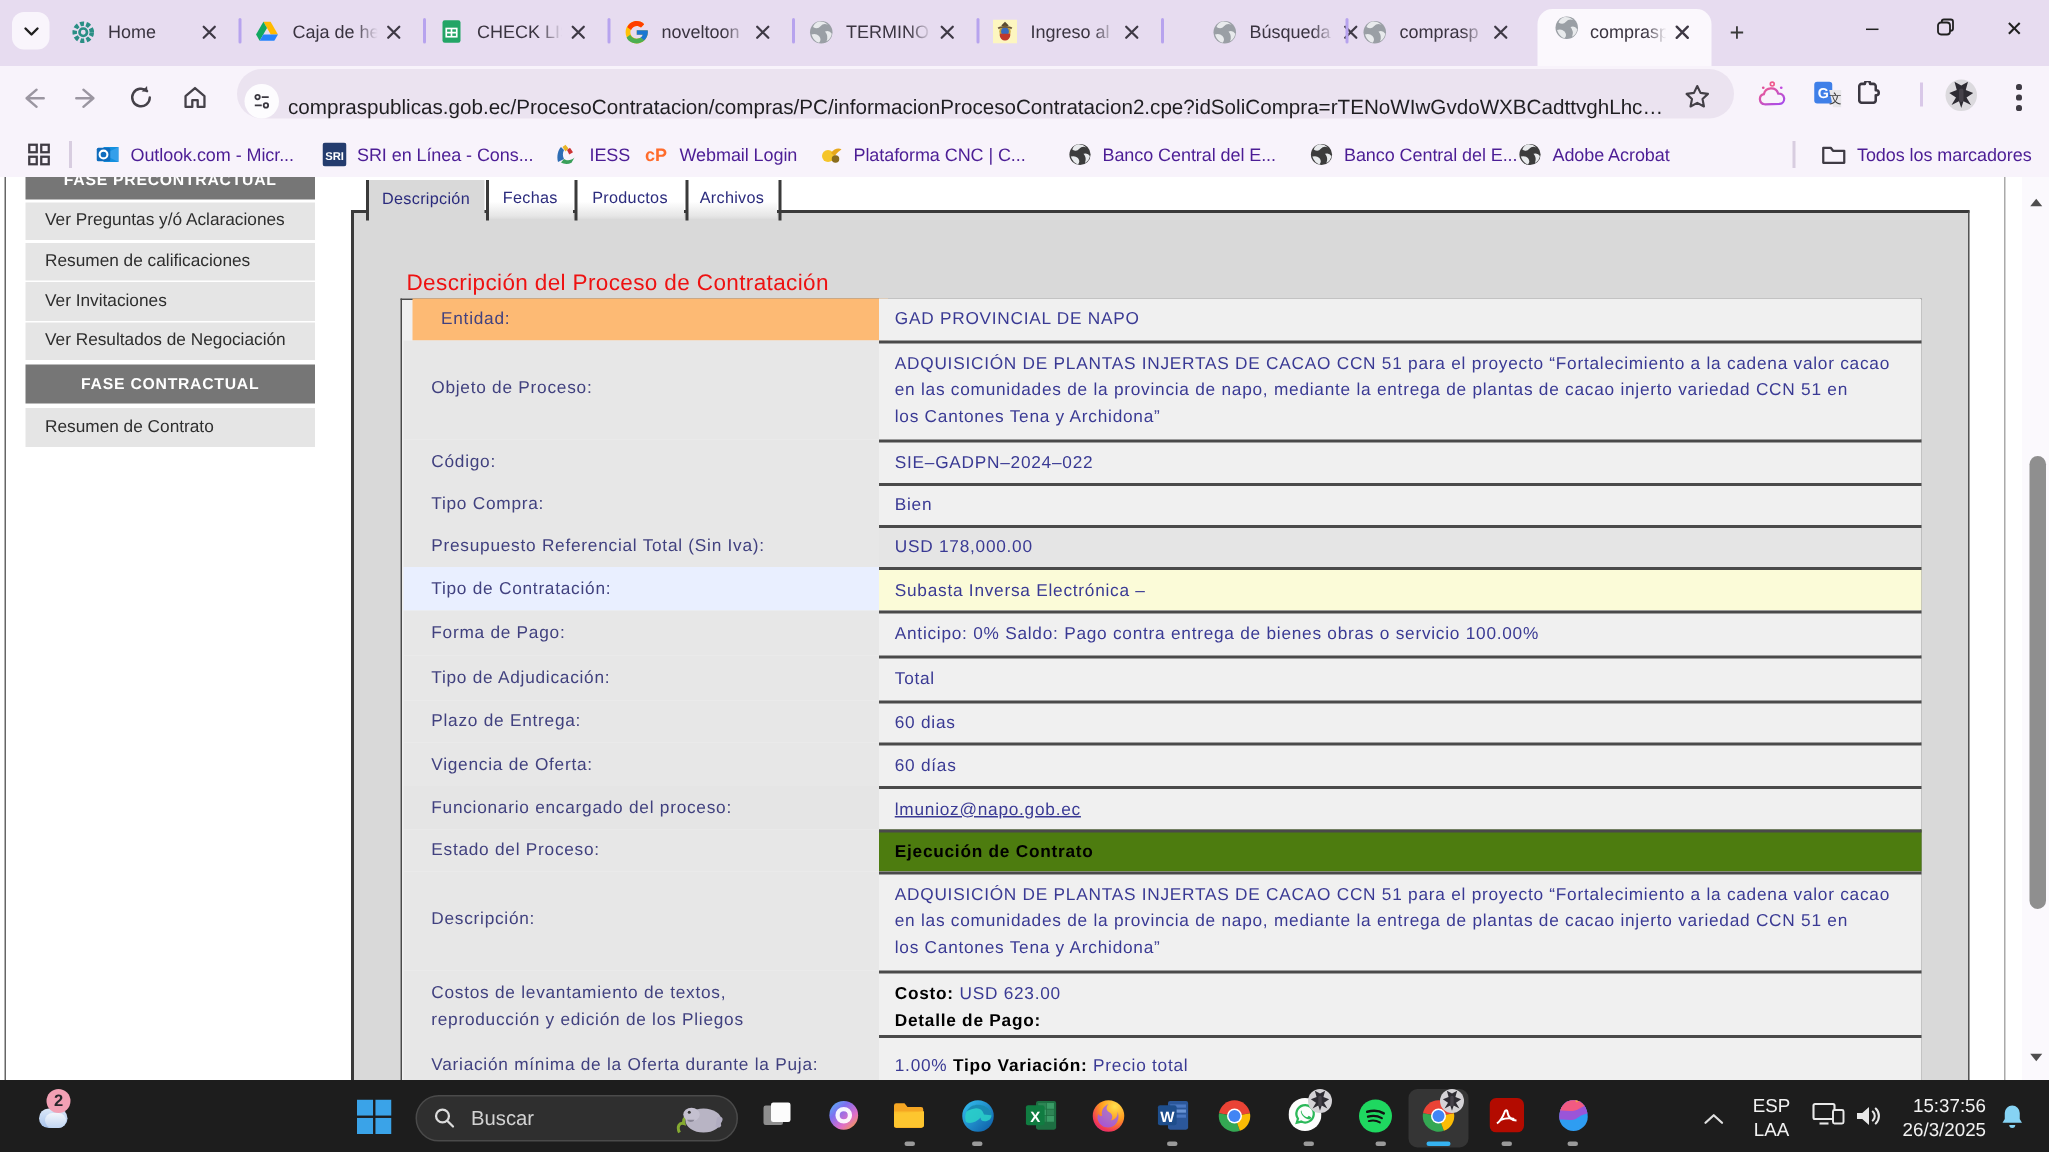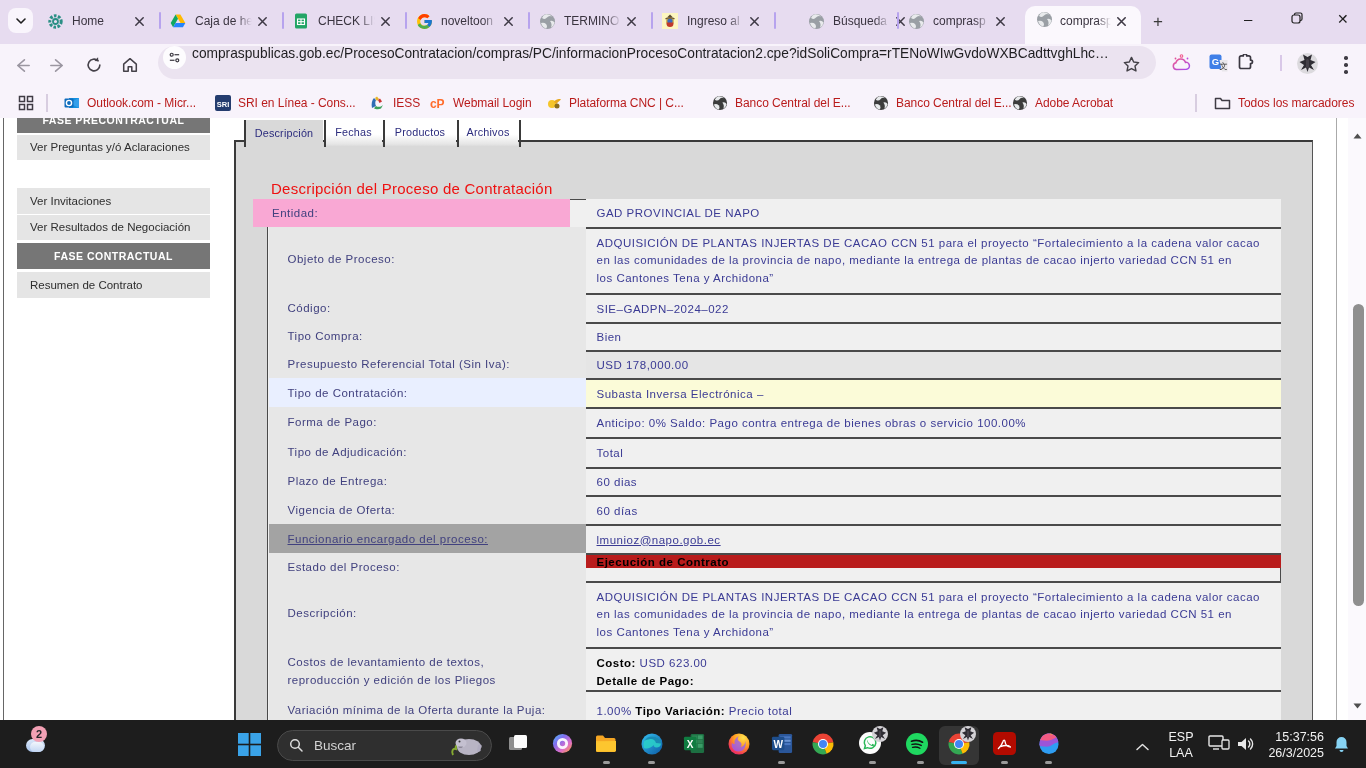--- a/index.html
+++ b/index.html
@@ -9,25 +9,25 @@
 #tabstrip{left:0;top:0;width:1366px;height:44px;background:#e7dcf0}
 .tab{top:3px;height:36px;display:flex;align-items:center;overflow:hidden}
 .ttl{font-size:12px;color:#3a3440;white-space:nowrap;overflow:hidden;margin-left:8px;width:58px;flex:none;-webkit-mask-image:linear-gradient(90deg,#000 72%,transparent 98%);mask-image:linear-gradient(90deg,#000 72%,transparent 98%)}
 .tclose{margin-left:4px;display:flex}
 .tsep{top:11.5px;width:2.5px;height:17px;background:#b7a3ee;border-radius:1px}
 #activetab{left:1025px;top:6px;width:116px;height:38px;background:#fbf8fd;border-radius:10px 10px 0 0;display:flex;align-items:center;padding-bottom:8px}
 .winbtn{top:12px;font-size:15px;color:#202020}
 
 #toolbar{left:0;top:44px;width:1366px;height:44px;background:#f8f3fb}
 .navic{top:52px;width:26px;height:26px;display:flex;align-items:center;justify-content:center}
-#omnibox{left:158px;top:46px;width:998px;height:33px;background:#ebe3f0;border-radius:17px;display:flex;align-items:flex-start}
+#omnibox{left:158px;top:46px;width:998px;height:33px;background:#ebe3f0;border-radius:17px;display:flex;align-items:flex-end}
 #omniurl{font-size:13.75px;color:#1f1e21;white-space:nowrap}
 
 #bookbar{left:0;top:88px;width:1366px;height:30px;background:#f8f3fb}
-.bk{top:92px;height:22px;display:flex;align-items:center;font-size:12px;letter-spacing:-0.05px;color:#b91c1c;white-space:nowrap}
+.bk{top:92px;height:22px;display:flex;align-items:center;font-size:12px;letter-spacing:-0.05px;color:#4c1d95;white-space:nowrap}
 .bk .fav{margin-right:7px;flex:none}.bk .fav svg{flex:none}
 
 #page{left:0;top:118px;width:1366px;height:602px;background:#ffffff;overflow:hidden}
 .menuitem{left:17px;width:193px;height:25.5px;background:#e5e5e5;color:#2e2e2e;font-size:11.5px;letter-spacing:0px;display:flex;align-items:center;padding-left:13px}
 .menuhdr{left:17px;width:193px;height:26px;background:#767676;color:#fff;font-weight:bold;font-size:10.5px;letter-spacing:0.5px;display:flex;align-items:center;justify-content:center}
 #panel{left:233.5px;top:21.5px;width:1079px;height:581px;background:#d9d9d9;border-top:2px solid #3a3a3a;border-left:2px solid #3a3a3a;border-right:1px solid #555}
 .ptab{top:2px;height:26px;font-size:10.8px;color:#2b2b7d;display:flex;align-items:center;justify-content:center;letter-spacing:0.2px;z-index:2;padding-bottom:3px}
 .ptab.inactive{background:linear-gradient(#ffffff 55%,#e6e6e6 92%,#dcdcdc)}
 .ptab.active{background:#d9d9d9;height:28px}
 .psep{top:2px;width:2px;height:27px;background:#3a3a3a;z-index:3}
@@ -370,41 +370,42 @@
     </div>
   </div>
 
 <div class="abs" id="page">
 
   <div class="abs" style="left:3px;top:0;width:1px;height:602px;background:#666"></div>
   <div class="abs" style="left:1336px;top:0;width:1px;height:602px;background:#aaa"></div>
 
   <div class="abs menuitem" style="top:16.5px">Ver Preguntas y/ó Aclaraciones</div>
   <div class="abs menuhdr" style="top:-12px;height:27px">FASE PRECONTRACTUAL</div>
+  <div class="abs menuitem" style="top:43.5px">Resumen de calificaciones</div>
   <div class="abs menuitem" style="top:70px">Ver Invitaciones</div>
   <div class="abs menuitem" style="top:96.5px">Ver Resultados de Negociación</div>
   <div class="abs menuhdr" style="top:125px">FASE CONTRACTUAL</div>
   <div class="abs menuitem" style="top:154px">Resumen de Contrato</div>
 
   <div class="abs" id="panel"></div>
   <div class="abs ptab active" style="left:245px;width:78px">Descripción</div>
   <div class="abs ptab inactive" style="left:325px;width:57px">Fechas</div>
   <div class="abs ptab inactive" style="left:384px;width:72px">Productos</div>
   <div class="abs ptab inactive" style="left:458px;width:60px">Archivos</div>
   <div class="abs psep" style="left:243.5px"></div>
   <div class="abs psep" style="left:323.5px"></div>
   <div class="abs psep" style="left:382.5px"></div>
   <div class="abs psep" style="left:456.5px"></div>
   <div class="abs psep" style="left:518.5px"></div>
 
   <div class="abs" id="redhead">Descripción del Proceso de Contratación</div>
 
   <div class="abs" id="ptable"></div>
   <div id="rows">
-      <div class="abs lab" style="top:80.5px;height:28.5px;left:253px;background:#f9a8d4;text-align:center;">
+      <div class="abs lab" style="top:80.5px;height:28.5px;left:275px;background:#fdba74;text-align:center;">
         <span>Entidad:</span>
       </div>
       <div class="abs val first" style="top:80.5px;height:28.5px;left:585.5px;width:695.5px;background:#f0f0f0;">
         <span>GAD PROVINCIAL DE NAPO</span>
       </div>
       <div class="abs lab" style="top:109px;height:66px;left:268.5px;background:#e7e7e7;line-height:17.5px;">
         <span>Objeto de Proceso:</span>
       </div>
       <div class="abs val " style="top:109px;height:66px;left:585.5px;width:695.5px;background:#f0f0f0;line-height:17.5px;">
         <span>ADQUISICIÓN DE PLANTAS INJERTAS DE CACAO CCN 51 para el proyecto “Fortalecimiento a la cadena valor cacao<br>en las comunidades de la provincia de napo, mediante la entrega de plantas de cacao injerto variedad CCN 51 en<br>los Cantones Tena y Archidona”</span>
@@ -450,30 +451,30 @@
       </div>
       <div class="abs val " style="top:349px;height:28px;left:585.5px;width:695.5px;background:#f0f0f0;">
         <span>60 dias</span>
       </div>
       <div class="abs lab" style="top:377px;height:29px;left:268.5px;background:#e7e7e7;">
         <span>Vigencia de Oferta:</span>
       </div>
       <div class="abs val " style="top:377px;height:29px;left:585.5px;width:695.5px;background:#f0f0f0;text-align:center;">
         <span>60 días</span>
       </div>
-      <div class="abs lab" style="top:406px;height:29px;left:268.5px;background:#a3a3a3;text-decoration:underline;">
+      <div class="abs lab" style="top:406px;height:29px;left:268.5px;background:#e5e5e5;">
         <span>Funcionario encargado del proceso:</span>
       </div>
       <div class="abs val " style="top:406px;height:29px;left:585.5px;width:695.5px;background:#f0f0f0;text-decoration:underline;">
         <span>lmunioz@napo.gob.ec</span>
       </div>
       <div class="abs lab" style="top:435px;height:28px;left:268.5px;background:#e7e7e7;">
         <span>Estado del Proceso:</span>
       </div>
-      <div class="abs val " style="top:435px;height:15px;left:585.5px;width:695.5px;background:#b91c1c;">
+      <div class="abs val " style="top:435px;height:28px;left:585.5px;width:695.5px;background:#4d7c0f;">
         <span><span class="b">Ejecución de Contrato</span></span>
       </div>
       <div class="abs lab" style="top:463px;height:66px;left:268.5px;background:#e7e7e7;line-height:17.5px;">
         <span>Descripción:</span>
       </div>
       <div class="abs val " style="top:463px;height:66px;left:585.5px;width:695.5px;background:#f0f0f0;line-height:17.5px;">
         <span>ADQUISICIÓN DE PLANTAS INJERTAS DE CACAO CCN 51 para el proyecto “Fortalecimiento a la cadena valor cacao<br>en las comunidades de la provincia de napo, mediante la entrega de plantas de cacao injerto variedad CCN 51 en<br>los Cantones Tena y Archidona”</span>
       </div>
       <div class="abs lab" style="top:529px;height:43px;left:268.5px;background:#e7e7e7;line-height:17.5px;padding-top:6px;">
         <span>Costos de levantamiento de textos,<br>reproducción y edición de los Pliegos</span>

